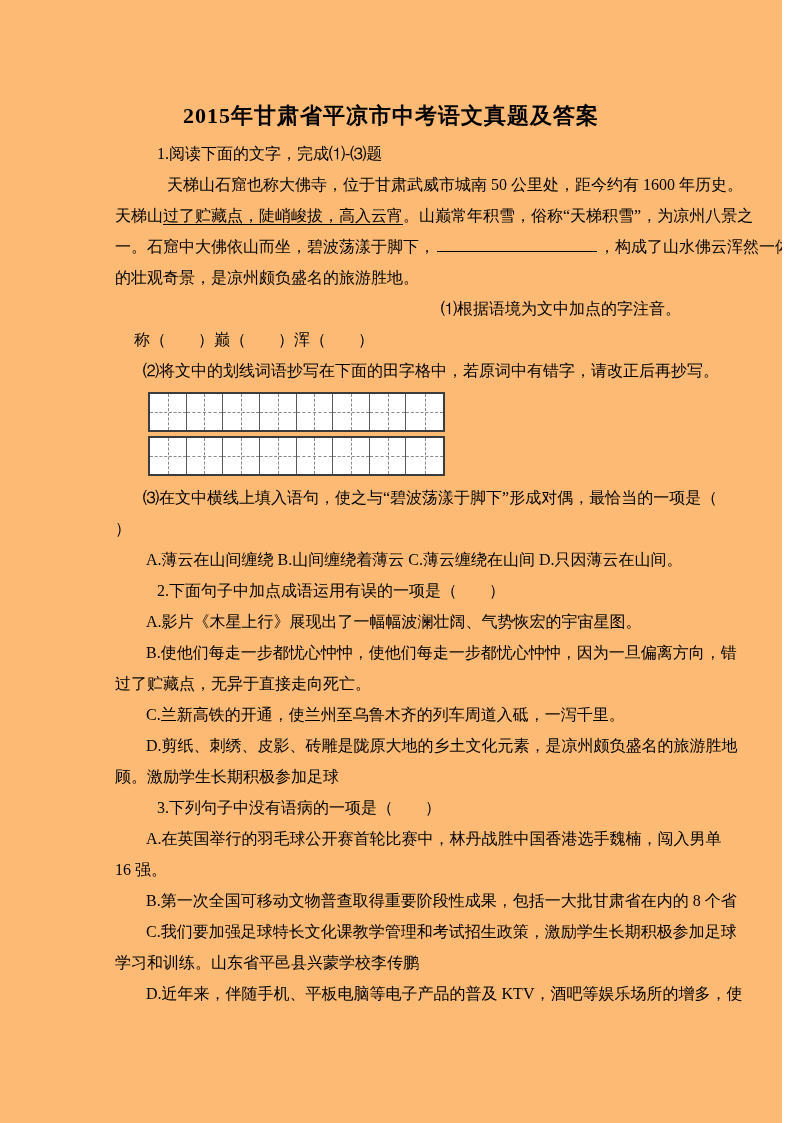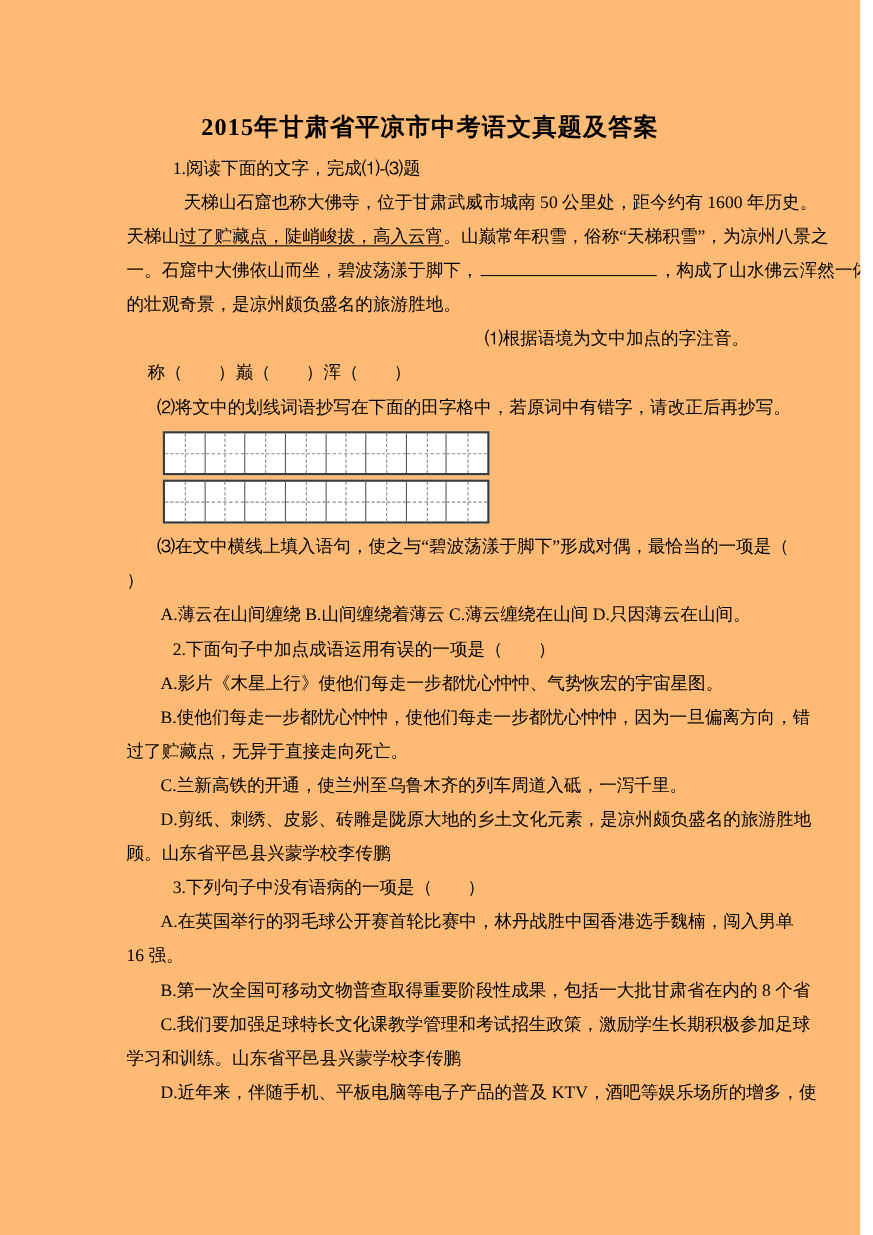--- a/index.html
+++ b/index.html
@@ -126,26 +126,26 @@
           <div class="grid-cell"></div>
           <div class="grid-cell"></div>
           <div class="grid-cell"></div>
           <div class="grid-cell"></div>
         </div>
       </div>
       <div class="line ind-sub">⑶在文中横线上填入语句，使之与“碧波荡漾于脚下”形成对偶，最恰当的一项是（</div>
       <div class="line ind-none">）</div>
       <div class="line ind-opt">A.薄云在山间缠绕 B.山间缠绕着薄云 C.薄云缠绕在山间 D.只因薄云在山间。</div>
       <div class="line ind-num">2.下面句子中加点成语运用有误的一项是（　　）</div>
-      <div class="line ind-opt">A.影片《木星上行》使他们每走一步都忧心忡忡、气势恢宏的宇宙星图。</div>
+      <div class="line ind-opt">A.影片《木星上行》展现出了一幅幅波澜壮阔、气势恢宏的宇宙星图。</div>
       <div class="line ind-opt">B.使他们每走一步都忧心忡忡，使他们每走一步都忧心忡忡，因为一旦偏离方向，错</div>
       <div class="line ind-none">过了贮藏点，无异于直接走向死亡。</div>
       <div class="line ind-opt">C.兰新高铁的开通，使兰州至乌鲁木齐的列车周道入砥，一泻千里。</div>
       <div class="line ind-opt">D.剪纸、刺绣、皮影、砖雕是陇原大地的乡土文化元素，是凉州颇负盛名的旅游胜地</div>
-      <div class="line ind-none">顾。山东省平邑县兴蒙学校李传鹏</div>
+      <div class="line ind-none">顾。激励学生长期积极参加足球</div>
       <div class="line ind-num">3.下列句子中没有语病的一项是（　　）</div>
       <div class="line ind-opt">A.在英国举行的羽毛球公开赛首轮比赛中，林丹战胜中国香港选手魏楠，闯入男单</div>
       <div class="line ind-none">16 强。</div>
       <div class="line ind-opt">B.第一次全国可移动文物普查取得重要阶段性成果，包括一大批甘肃省在内的 8 个省</div>
       <div class="line ind-opt">C.我们要加强足球特长文化课教学管理和考试招生政策，激励学生长期积极参加足球</div>
       <div class="line ind-none">学习和训练。山东省平邑县兴蒙学校李传鹏</div>
       <div class="line ind-opt">D.近年来，伴随手机、平板电脑等电子产品的普及 KTV，酒吧等娱乐场所的增多，使</div>
     </div>
 </div>
 

